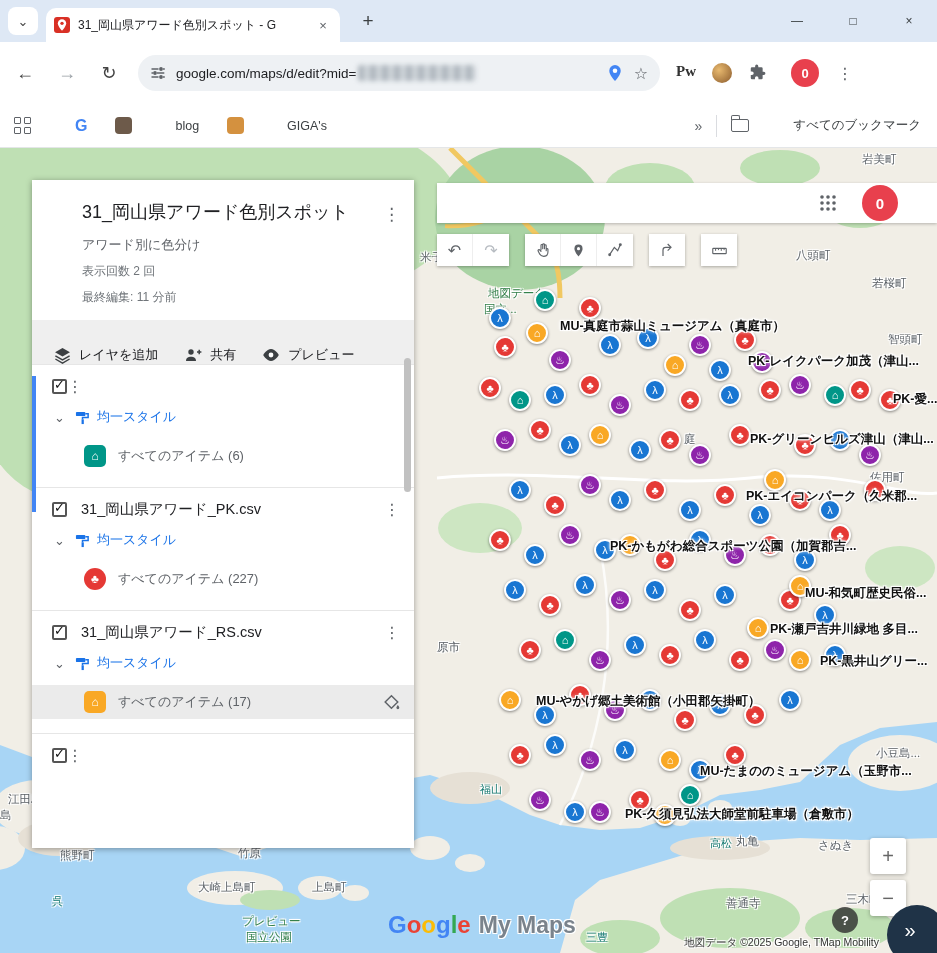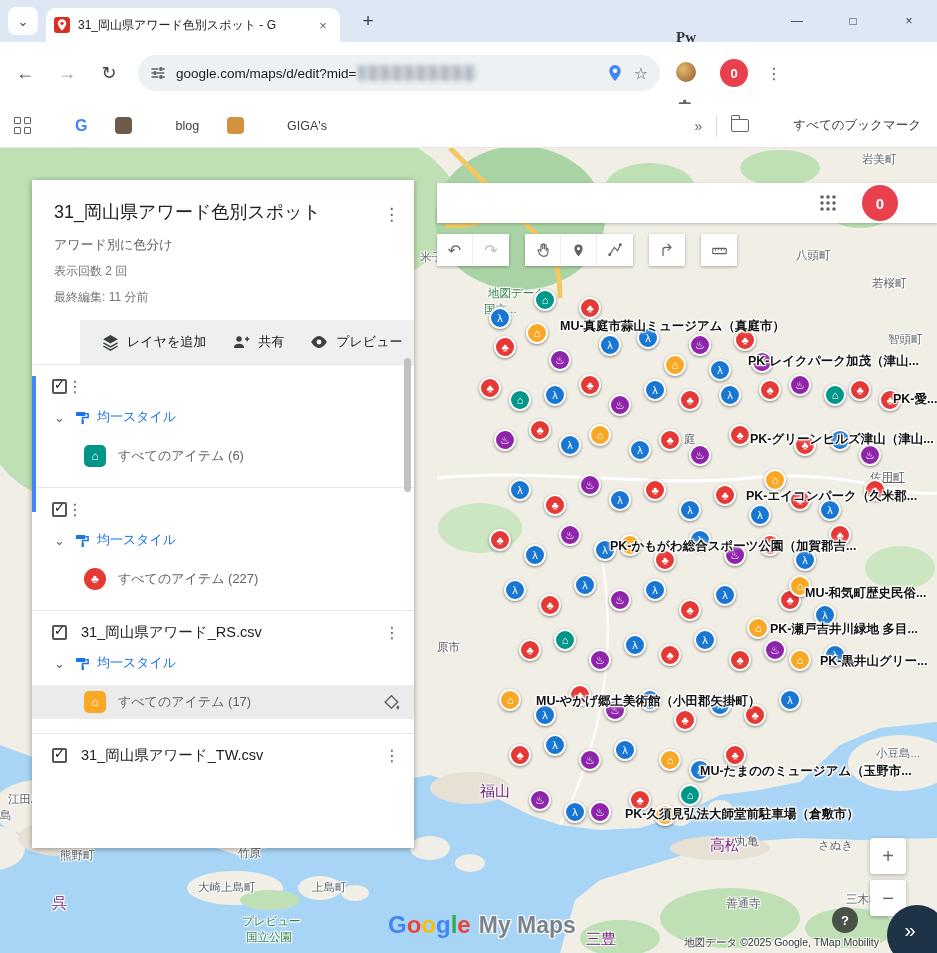--- a/index.html
+++ b/index.html
@@ -18,21 +18,21 @@
   .winbtn { width:56px; height:42px; display:flex; align-items:center; justify-content:center; color:#3c4043; font-size:12px; }
 
   .toolbar { position:absolute; left:0; top:42px; width:937px; height:62px; background:#fff; display:flex; align-items:center; }
   .navbtn { width:34px; height:34px; display:flex; align-items:center; justify-content:center; font-size:18px; color:#444; margin-left:8px; border-radius:50%; }
   .navbtn.disabled { color:#9aa0a6; }
   .omnibox { margin-left:12px; width:522px; height:36px; background:#eef1f4; border-radius:18px; display:flex; align-items:center; padding:0 12px; }
   .omni-url { font-size:13.5px; color:#202124; margin-left:10px; white-space:nowrap; }
   .redacted { width:118px; height:16px; margin-left:2px; border-radius:3px; background:repeating-linear-gradient(90deg,#aeb6bd 0 6px,#cfd5da 6px 12px); filter:blur(2.5px); }
   .omni-right { margin-left:auto; display:flex; align-items:center; gap:12px; }
   .star { color:#5f6368; font-size:16px; }
-  .ext-area { display:flex; align-items:flex-start; margin-left:16px; gap:16px;flex-direction:column; }
+  .ext-area { display:flex; align-items:flex-start; margin-left:16px; gap:16px; }
   .ext-pw { font-family:"Liberation Serif","DejaVu Serif",serif; font-size:15px; color:#333; font-weight:bold; }
   .ext-face { width:20px; height:20px; border-radius:50%; background:radial-gradient(circle at 35% 35%, #e8b96f, #8a5a2b); }
   .avatar-badge { width:28px; height:28px; border-radius:50%; background:#e8404d; color:#fff; display:flex; align-items:center; justify-content:center; font-size:13px; font-weight:bold; margin-left:24px; }
   .kebab { color:#5f6368; font-size:16px; letter-spacing:0; }
   .toolbar .kebab { margin-left:18px; margin-right:10px; }
 
   .bookmarks { position:absolute; left:0; top:104px; width:937px; height:44px; background:#fff; display:flex; align-items:center; border-bottom:1px solid #e4e6e8; }
   .bm-grid { margin-left:14px; display:grid; grid-template-columns:7px 7px; grid-gap:3px; }
   .bm-grid span { width:7px; height:7px; border:1.6px solid #5f6368; border-radius:1px; }
   .g-logo { margin-left:44px; font-weight:bold; font-size:16px; color:#4285F4; }
@@ -43,21 +43,21 @@
   .bm-sep { width:1px; height:22px; background:#dadce0; margin:0 14px; }
   .bm-folder { width:18px; height:13px; border:1.6px solid #5f6368; border-radius:2px; position:relative; }
   .bm-folder:before { content:""; position:absolute; left:-1.6px; top:-5px; width:7px; height:4px; border:1.6px solid #5f6368; border-bottom:none; border-radius:2px 2px 0 0; }
   .bm-all { display:flex; align-items:center; gap:8px; margin-right:16px; }
 
   
   #map { position:absolute; left:0; top:148px; width:937px; height:805px; overflow:hidden; background:#a8d5f5; }
   #terrain { position:absolute; left:0; top:0; }
   .plabel { position:absolute; font-size:11.5px; color:#5b6167; white-space:nowrap; z-index:2;
     text-shadow:-1px -1px 0 #fff,1px -1px 0 #fff,-1px 1px 0 #fff,1px 1px 0 #fff,0 0 3px #fff; }
-  .plabel.city { font-size:15px; color:#701a75; }
+  .plabel.city { font-size:11px; color:#0f766e; }
   .plabel.park { color:#2f7d46; }
   .mk { position:absolute; width:22px; height:22px; border-radius:50%; border:2px solid #fff; box-shadow:0 1px 3px rgba(0,0,0,.45);
     color:#fff; display:flex; align-items:center; justify-content:center; font-size:11px; z-index:3; }
   .callout { position:absolute; font-size:12.5px; font-weight:bold; color:#111; white-space:nowrap; z-index:4;
     text-shadow:-1px -1px 0 #fff,1px -1px 0 #fff,-1px 1px 0 #fff,1px 1px 0 #fff,0 0 4px #fff,0 0 4px #fff; }
 
   .gbar { position:absolute; left:437px; top:35px; right:0; height:40px; background:#fff; box-shadow:0 1px 3px rgba(0,0,0,.25); z-index:6; }
   .apps-grid { position:absolute; right:100px; top:11px; }
   .gbar-avatar { position:absolute; right:39px; top:2px; width:36px; height:36px; border-radius:50%; background:#e8404d; color:#fff;
     display:flex; align-items:center; justify-content:center; font-size:15px; font-weight:bold; }
@@ -75,26 +75,26 @@
 
   .watermark { position:absolute; left:388px; bottom:14px; z-index:5; display:flex; align-items:baseline; font-weight:bold; }
   .watermark .gl { font-size:24px; }
   .wm-suffix { font-size:23px; color:#7a838c; margin-left:8px;
     text-shadow:-1px -1px 0 #fff,1px -1px 0 #fff,-1px 1px 0 #fff,1px 1px 0 #fff; }
   .attribution { position:absolute; right:6px; bottom:3px; z-index:5; display:flex; gap:10px; font-size:10.5px; color:#333;
     text-shadow:-1px -1px 0 #fff,1px -1px 0 #fff,-1px 1px 0 #fff,1px 1px 0 #fff;text-align:right; }
 
   
   .panel { position:absolute; left:32px; top:180px; width:382px; height:668px; background:#fff; box-shadow:0 1px 6px rgba(0,0,0,.35); z-index:8; overflow:hidden; }
-  .panel-header { padding:20px 14px 14px 22px; position:relative; }
+  .panel-header { padding:20px 14px 14px 22px; position:relative;margin-left:28px; }
   .panel-title { font-size:18px; font-weight:normal; color:#202124; }
   .panel-header .kebab { position:absolute; right:14px; top:24px; font-size:17px; }
   .panel-sub { font-size:13px; color:#5f6368; margin-top:12px; }
   .panel-meta { font-size:12px; color:#70757a; margin-top:9px; }
-  .panel-actions { height:44px; background:#efefef; display:flex; align-items:center; padding-left:22px; gap:26px;margin-left:48px; }
+  .panel-actions { height:44px; background:#efefef; display:flex; align-items:flex-end; padding-left:22px; gap:26px; }
   .pa-item { display:flex; align-items:center; gap:8px; font-size:13px; color:#202124; }
   .layers-wrap { position:relative; }
   .layer { border-top:1px solid #e6e6e6; padding:12px 0 14px; }
   .layer-head { display:flex; align-items:center; padding:0 14px 0 20px; }
   .cbx { width:15px; height:15px; border:2px solid #555; border-radius:2px; position:relative; flex:none; }
   .cbx .ck { position:absolute; left:0px; top:-4px; font-size:13px; color:#111; font-weight:bold; }
   .layer-name { font-size:14.5px; color:#202124; margin-left:14px; flex:1; white-space:nowrap; overflow:hidden; }
   .layer-style { display:flex; align-items:center; margin:12px 0 0 22px; gap:10px; }
   .chev { color:#5f6368; font-size:13px; }
   .style-link { display:flex; align-items:center; gap:7px; font-size:13px; color:#1a73e8; }
@@ -155,21 +155,21 @@
 
   <div id="place-labels">
       <div class="plabel town" style="left: 862px; top: 4px;">岩美町</div>
       <div class="plabel town" style="left: 796px; top: 100px;">八頭町</div>
       <div class="plabel town" style="left: 872px; top: 128px;">若桜町</div>
       <div class="plabel town" style="left: 888px; top: 184px;">智頭町</div>
       <div class="plabel town" style="left: 420px; top: 102px;">米子</div>
       <div class="plabel park" style="left: 488px; top: 138px;">地図データ</div>
       <div class="plabel park" style="left: 484px; top: 154px;">国立...</div>
       <div class="plabel town" style="left: 684px; top: 284px;">庭</div>
-      <div class="plabel town" style="left: 870px; top: 322px; text-decoration: underline;">佐用町</div>
+      <div class="plabel town" style="left: 870px; top: 322px;">佐用町</div>
       <div class="plabel town" style="left: 437px; top: 492px;">原市</div>
       <div class="plabel city" style="left: 480px; top: 634px;">福山</div>
       <div class="plabel town" style="left: 876px; top: 598px;">小豆島...</div>
       <div class="plabel city" style="left: 710px; top: 688px;">高松</div>
       <div class="plabel town" style="left: 818px; top: 690px;">さぬき</div>
       <div class="plabel town" style="left: 736px; top: 686px;">丸亀</div>
       <div class="plabel town" style="left: 726px; top: 748px;">善通寺</div>
       <div class="plabel town" style="left: 846px; top: 744px;">三木町</div>
       <div class="plabel city" style="left: 586px; top: 782px;">三豊</div>
       <div class="plabel town" style="left: 8px; top: 644px;">江田島</div>
@@ -438,20 +438,21 @@
         <span class="item-icon sq" style="background:#009688">⌂</span>
         <span class="items-label">すべてのアイテム (6)</span>
       </div>
     </div>
 
     <div class="layer">
       <div class="layer-head">
         <span class="cbx">
             <span class="ck">✓</span>
           </span>
+        <span class="layer-name">31_岡山県アワード_PK.csv</span>
         <span class="kebab">⋮</span>
       </div>
       <div class="layer-style">
         <span class="chev">⌄</span>
         <span class="style-link">
           <svg width="15" height="15" viewBox="0 0 16 16">
               <rect x="1" y="2" width="10" height="4.5" rx="1" fill="#1a73e8"></rect>
               <path d="M11 4h3v4H8v2" stroke="#1a73e8" stroke-width="1.6" fill="none"></path>
               <rect x="7" y="10" width="2.4" height="5" fill="#1a73e8"></rect>
             </svg>
@@ -491,21 +492,20 @@
             <path d="M17.6 13.2c.9 1.3 1.6 2.4 1.6 3.2a1.6 1.6 0 01-3.2 0c0-.8.7-1.9 1.6-3.2z" fill="#5f6368"></path>
           </svg>
       </div>
     </div>
 
     <div class="layer">
       <div class="layer-head">
         <span class="cbx">
             <span class="ck">✓</span>
           </span>
-        <span class="layer-name">31_岡山県アワード_TW.csv</span>
         <span class="kebab">⋮</span>
       </div>
     </div>
   </div>
 
   <div class="active-bar"></div>
   <div class="pscroll"></div>
 </div>
 
 <div class="tabbar">

